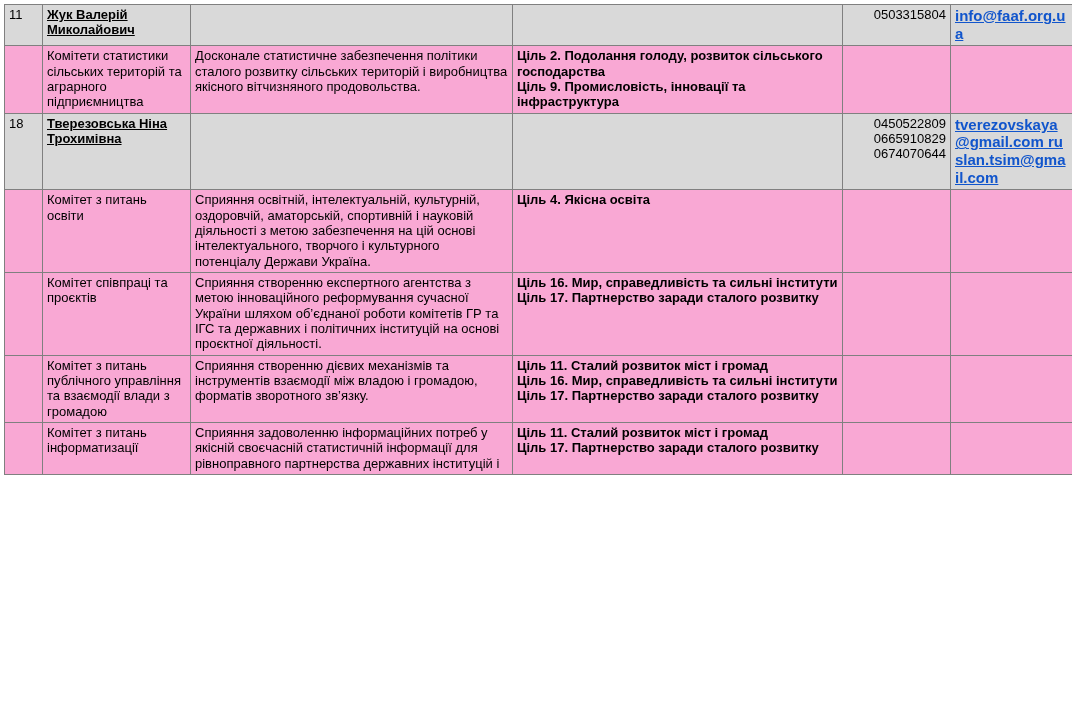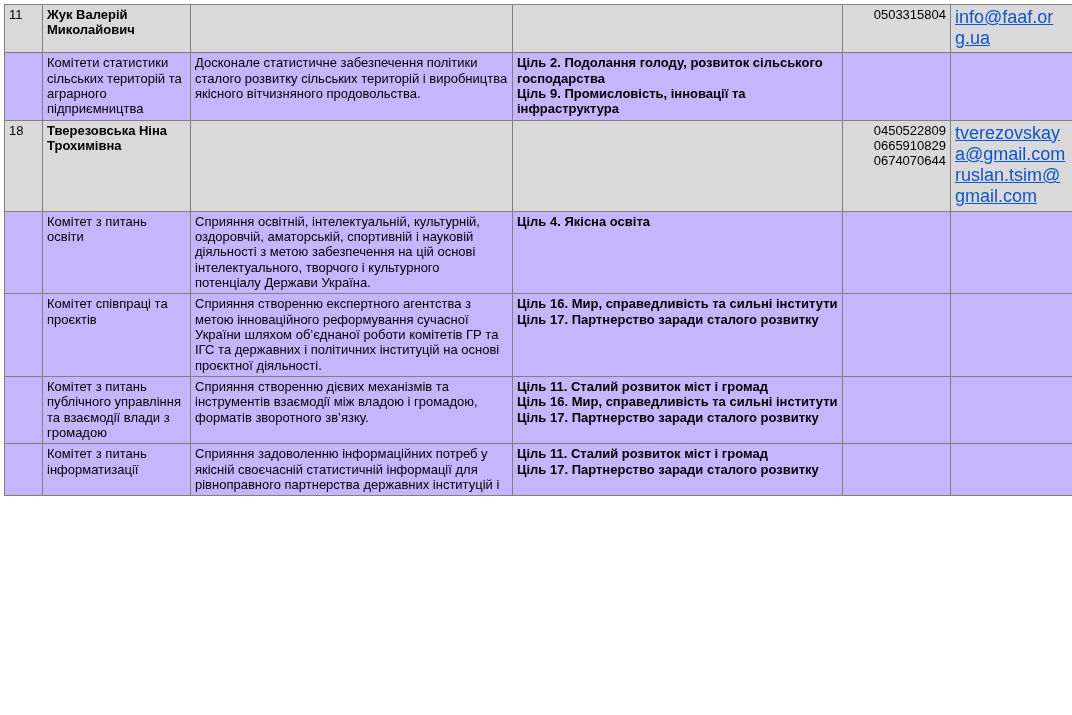--- a/index.html
+++ b/index.html
@@ -34,41 +34,43 @@
   col.c-name  { width: 148px; }
   col.c-desc  { width: 322px; }
   col.c-goals { width: 330px; }
   col.c-phone { width: 108px; }
   col.c-mail  { width: 122px; }
 
   .row-head td {
     background: #d9d9d9;
   }
   .row-body td {
-    background: #c4b5fd;
+    background: #f9a8d4;
   }
   .cell-num {
     text-align: left;
     font-size: 13px;
   }
   .cell-name {
     font-weight: bold;
+    text-decoration: underline;
   }
   .cell-phone {
     text-align: right;
     white-space: pre-line;
   }
   .cell-mail a,
   .cell-mail .mail-link {
     color: #1155cc;
     text-decoration: underline;
     word-break: break-all;
     display: block;
-    font-size: 18px;
+    font-size: 15px;
     cursor: pointer;
+    font-weight: bold;
   }
   .cell-desc, .cell-goals, .cell-cmt {
     font-size: 13px;
   }
   .cell-goals {
     white-space: pre-line;
     font-weight: bold;
   }
   .cell-cmt {
     font-size: 13px;

